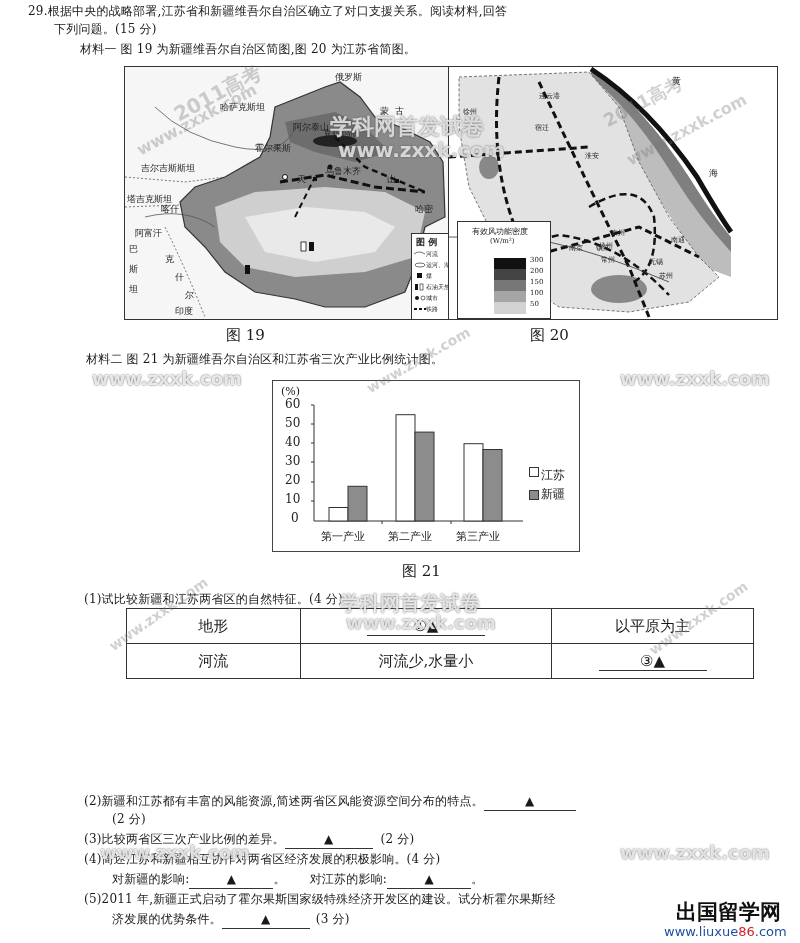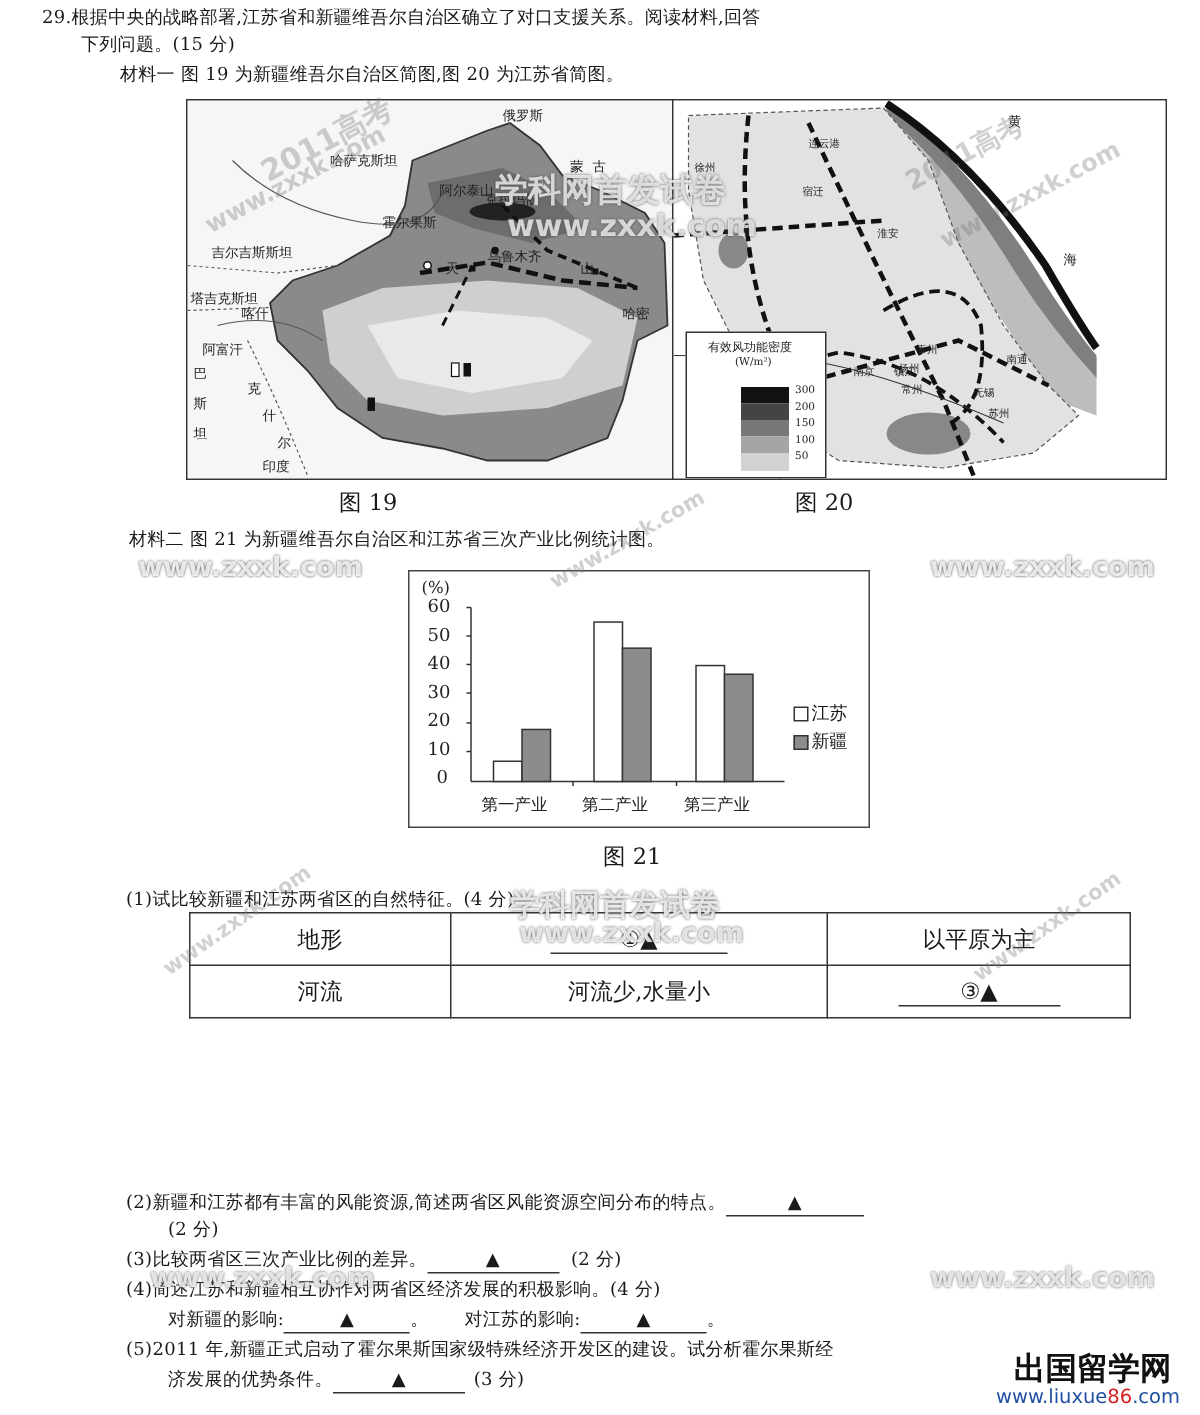--- a/index.html
+++ b/index.html
@@ -74,20 +74,39 @@
   <div class="lbl" style="left:290px;top:136px;">哈密</div>
   <div class="lbl" style="left:10px;top:160px;">阿富汗</div>
   <div class="lbl" style="left:4px;top:176px;">巴</div>
   <div class="lbl" style="left:4px;top:196px;">斯</div>
   <div class="lbl" style="left:4px;top:216px;">坦</div>
   <div class="lbl" style="left:40px;top:186px;">克</div>
   <div class="lbl" style="left:50px;top:204px;">什</div>
   <div class="lbl" style="left:60px;top:222px;">尔</div>
   <div class="lbl" style="left:50px;top:238px;">印度</div>
 
+  <div class="legend-box" style="left:286px;top:166px;width:40px;height:88px;">
+    <div class="lbl" style="left:4px;top:2px;font-size:9px;font-weight:bold;">图 例</div>
+    <div class="lbl" style="left:14px;top:16px;font-size:6px;">河流</div>
+    <div class="lbl" style="left:14px;top:27px;font-size:6px;">运河、湖泊</div>
+    <div class="lbl" style="left:14px;top:38px;font-size:6px;">煤</div>
+    <div class="lbl" style="left:14px;top:49px;font-size:6px;">石油天然气</div>
+    <div class="lbl" style="left:14px;top:60px;font-size:6px;">城市</div>
+    <div class="lbl" style="left:14px;top:71px;font-size:6px;">铁路</div>
+    <svg width="14" height="84" style="position:absolute;left:1px;top:14px">
+      <path d="M1,6 Q6,2 12,6" stroke="#333" fill="none" stroke-width="0.7"></path>
+      <ellipse cx="7" cy="17" rx="5" ry="2" fill="none" stroke="#333" stroke-width="0.7"></ellipse>
+      <rect x="4" y="25" width="5" height="5" fill="#111"></rect>
+      <rect x="2" y="36" width="3" height="6" fill="#111"></rect>
+        <rect x="7" y="36" width="3" height="6" fill="none" stroke="#111" stroke-width="0.6"></rect>
+      <circle cx="4" cy="50" r="2" fill="#111"></circle>
+        <circle cx="10" cy="50" r="2" fill="none" stroke="#111" stroke-width="0.6"></circle>
+      <line x1="1" y1="61" x2="13" y2="61" stroke="#111" stroke-width="2" stroke-dasharray="3,2"></line>
+    </svg>
+  </div>
 </div>
 
 <div class="map-box" style="left:448px;top:66px;width:328px;height:252px;">
   <svg width="328" height="252" style="position:absolute;left:0;top:0">
     <rect x="0" y="0" width="328" height="252" fill="#ffffff"></rect>
 
     <path d="M142,2 Q190,40 230,110 Q260,150 282,172 L282,210 L255,200 Q220,150 190,100 Q165,50 142,20 Z" fill="#bdbdbd"></path>
     <path d="M142,2 Q195,40 240,110 Q265,150 282,170 L282,185 Q250,150 225,110 Q185,45 142,10 Z" fill="#7f7f7f"></path>
     <path d="M142,2 Q200,40 248,110 Q270,148 282,165" fill="none" stroke="#111" stroke-width="5"></path>
 
@@ -172,21 +191,21 @@
     <rect x="142" y="51.1" width="19" height="88.9" fill="#8c8c8c" stroke="#333"></rect>
 
     <rect x="191" y="62.7" width="19" height="77.3" fill="#fff" stroke="#333"></rect>
     <rect x="210" y="68.5" width="19" height="71.5" fill="#8c8c8c" stroke="#333"></rect>
   </svg>
   <div class="lbl" style="left:48px;top:148px;font-size:11px;">第一产业</div>
   <div class="lbl" style="left:115px;top:148px;font-size:11px;">第二产业</div>
   <div class="lbl" style="left:183px;top:148px;font-size:11px;">第三产业</div>
 
   <div class="abs" style="left:256px;top:86px;">
-    <div style="display:flex;align-items:center;gap:2px;font-size:12px;">
+    <div style="display:flex;gap:2px;font-size:12px;">
       <span style="display:inline-block;width:8px;height:8px;border:1px solid #333;background:#fff;"></span>
       <span>江苏</span>
     </div>
     <div style="display:flex;align-items:center;gap:2px;font-size:12px;margin-top:2px;">
       <span style="display:inline-block;width:8px;height:8px;border:1px solid #333;background:#8c8c8c;"></span>
       <span>新疆</span>
     </div>
   </div>
 </div>
 <div class="cap" style="left:402px;top:562px;">图 21</div>

